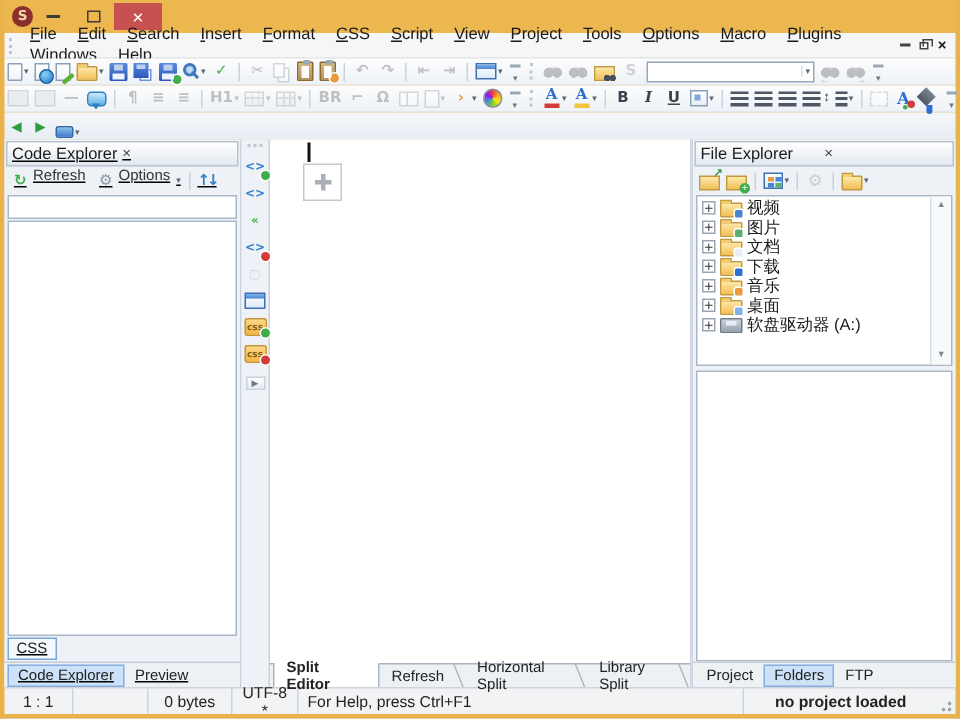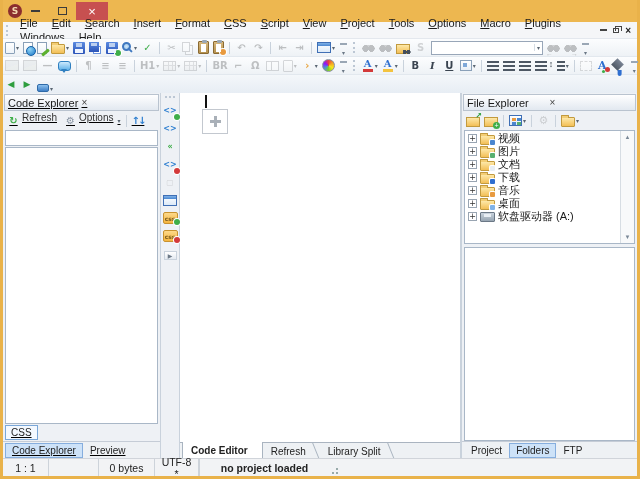--- a/index.html
+++ b/index.html
@@ -487,22 +487,23 @@
         </span>
         <span class="strip-exp">▶</span>
       </div>
 
     <div class="editor">
       <span class="caret"></span>
       <span class="plusbox">
           <b></b>
         </span>
       <div class="etabs" id="etabs">
-          <span class="etab active">Code Editor</span>
+          <span class="etab active">Split Editor</span>
           <span class="etab">Refresh</span>
+          <span class="etab">Horizontal Split</span>
           <span class="etab">Library Split</span>
         </div>
     </div>
 
     <div class="panel right-panel">
       <div class="phead">
         <span>File Explorer</span>
         <span class="pclose">×</span>
       </div>
       <div class="ptool" id="fx-toolbar">
@@ -591,17 +592,18 @@
         </div>
     </div>
 
   </div>
 
   <div class="statusbar">
     <span class="sseg caretpos">1 : 1</span>
     <span class="sseg selinfo"></span>
     <span class="sseg bytes">0 bytes</span>
     <span class="sseg enc">UTF-8 *</span>
+    <span class="sseg help">For Help, press Ctrl+F1</span>
     <span class="sseg proj">no project loaded</span>
     <span class="gripdots"></span>
   </div>
 
 </div>
 
 </body></html>

